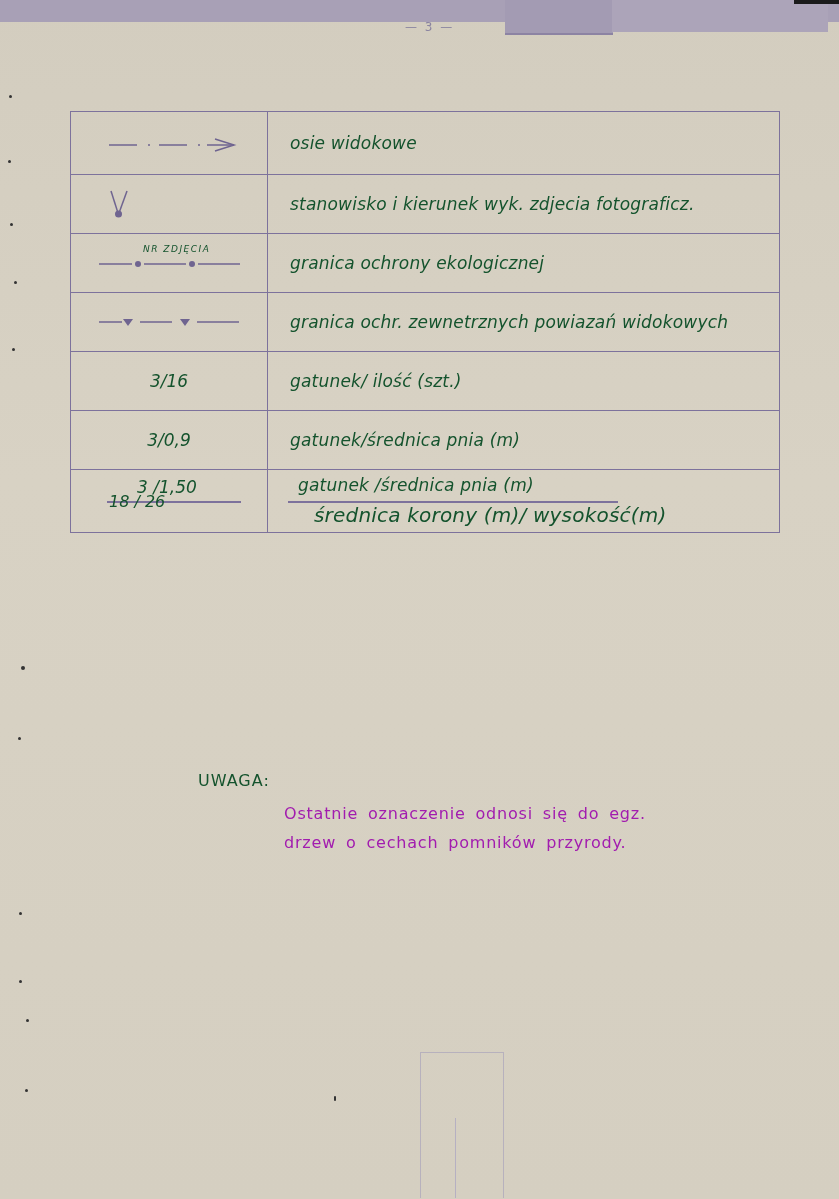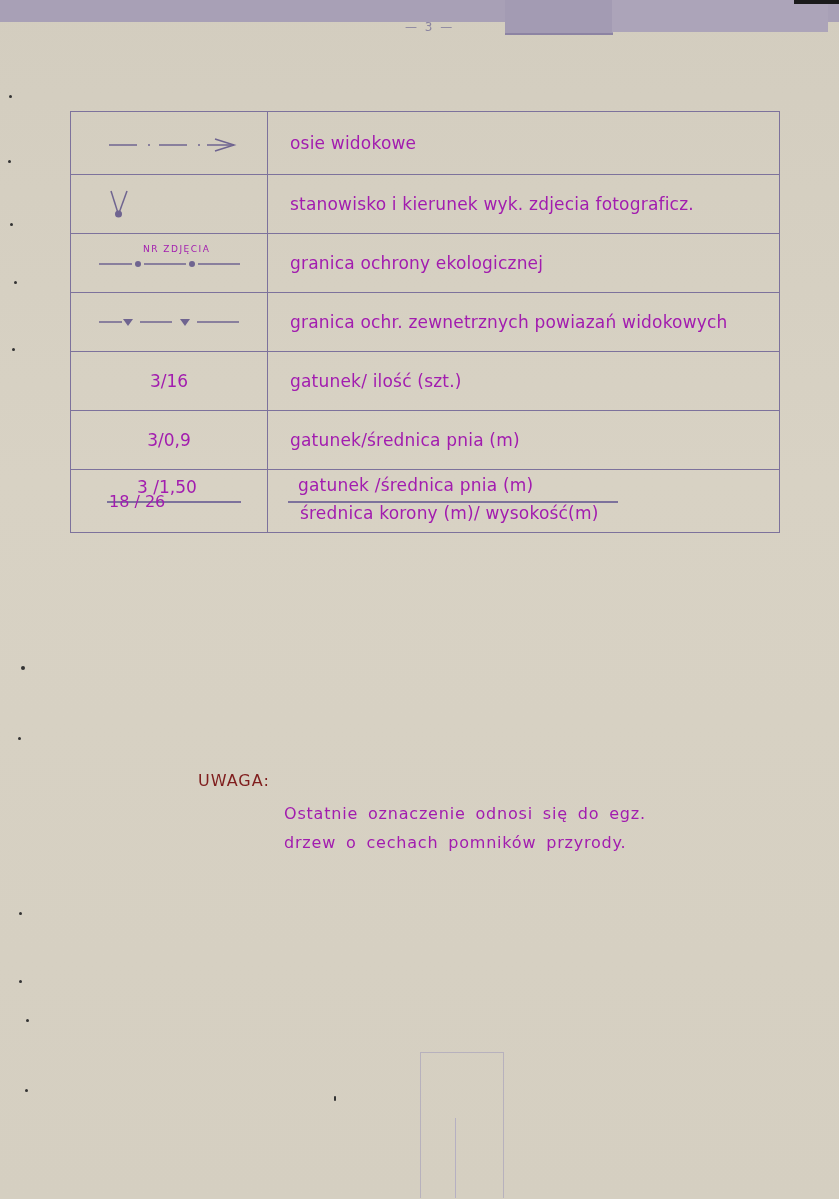--- a/index.html
+++ b/index.html
@@ -32,37 +32,37 @@
       position:absolute; left:405px; top:20px; font-size:12px; color:#8a84a0; letter-spacing:2px;
     }
     .legend-table {
       position:absolute; left:70px; top:111px; width:710px;
       border-collapse:collapse;
       border:1.5px solid #7d729c;
     }
     .legend-table td {
       border:1.5px solid #7d729c; padding:0;
       height:58px; vertical-align:middle;
-      font-size:17px; color:#a21caf;
+      font-size:17px; color:#14532d;font-style:italic;
     }
     .legend-table td.sym { width:196px; text-align:center; }
     .legend-table td.desc { padding-left:22px; letter-spacing:0.2px; }
     .legend-table tr.r1 td { height:62px; }
     .legend-table tr.r8 td { height:62px; }
     .sym-inner { display:inline-block; vertical-align:middle; }
     .frac-wrap { position:relative; display:inline-block; width:120px; height:56px; }
     .frac-top { position:absolute; left:20px; top:4px; font-size:17px;margin-left:8px; }
     .frac-bot { position:absolute; left:0; top:19px; font-size:16px; }
     .frac-line { position:absolute; left:-2px; top:28px; width:134px; height:1.5px; background:#7d729c; }
     .desc-frac { position:relative; height:56px; }
     .desc-frac-top { position:absolute; left:4px; top:2px; font-size:17px; }
-    .desc-frac-bot { position:absolute; left:6px; top:30px; font-size:17px; }
+    .desc-frac-bot { position:absolute; left:20px; top:30px; font-size:20px; }
     .desc-frac-line { position:absolute; left:-6px; top:28px; width:330px; height:1.5px; background:#7d729c; }
     .note-label {
-      position:absolute; left:198px; top:771px; font-size:16px; letter-spacing:1px; color:#7f1d1d;
+      position:absolute; left:198px; top:771px; font-size:16px; letter-spacing:1px; color:#14532d;
     }
     .note-text {
       position:absolute; left:284px; font-size:16px; color:#a21caf; letter-spacing:0.8px; word-spacing:4px;
     }
     .note-line1 { top:804px; }
     .note-line2 { top:833px; }
     .stamp-box {
       position:absolute; left:420px; top:1052px; width:82px; height:145px;
       border:1px solid #b0aabd; border-bottom:none; opacity:0.8;
     }

